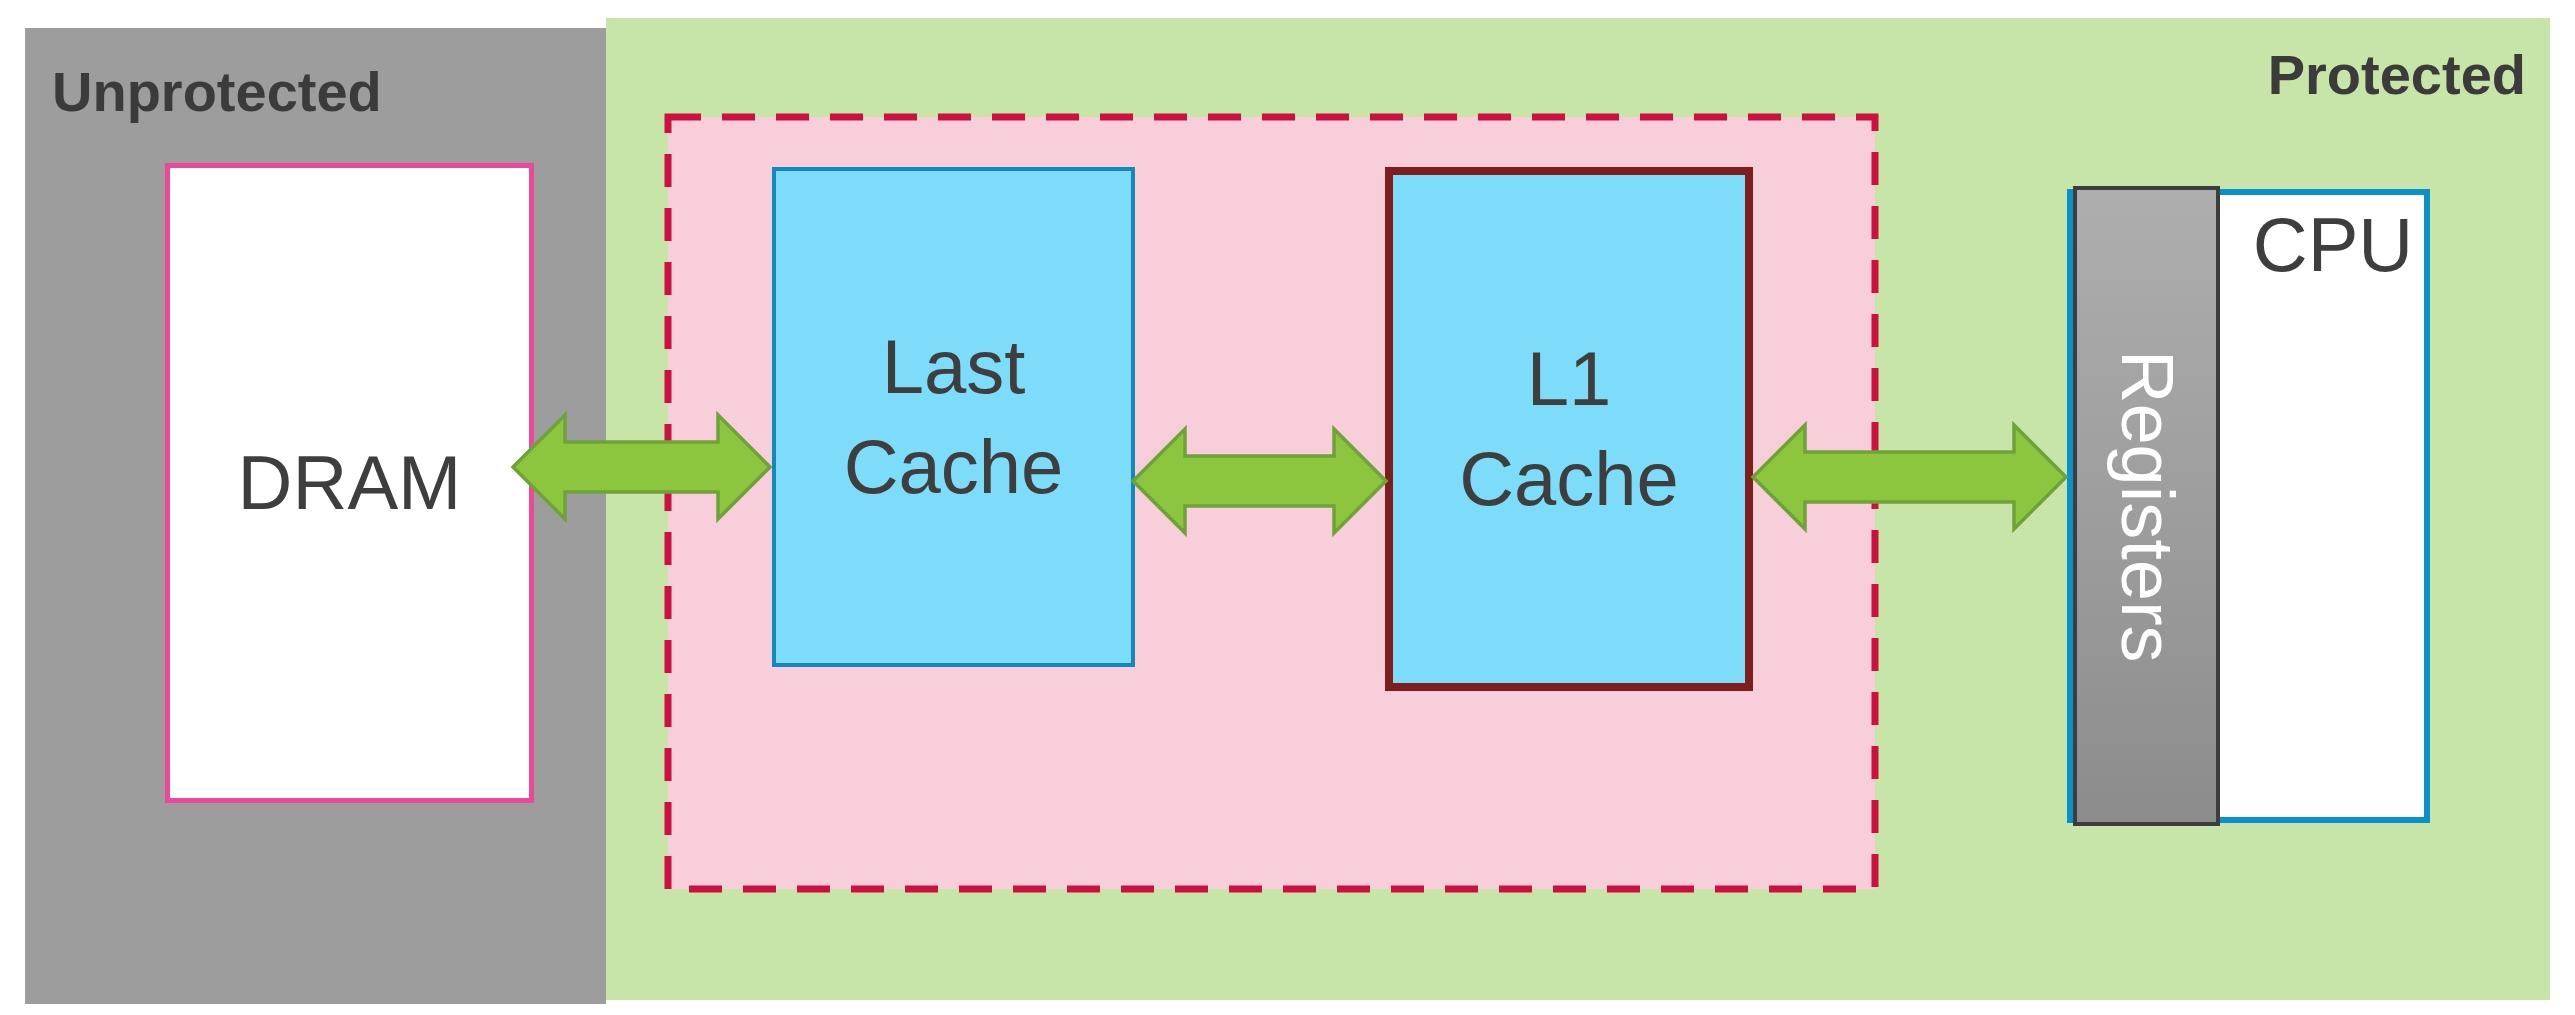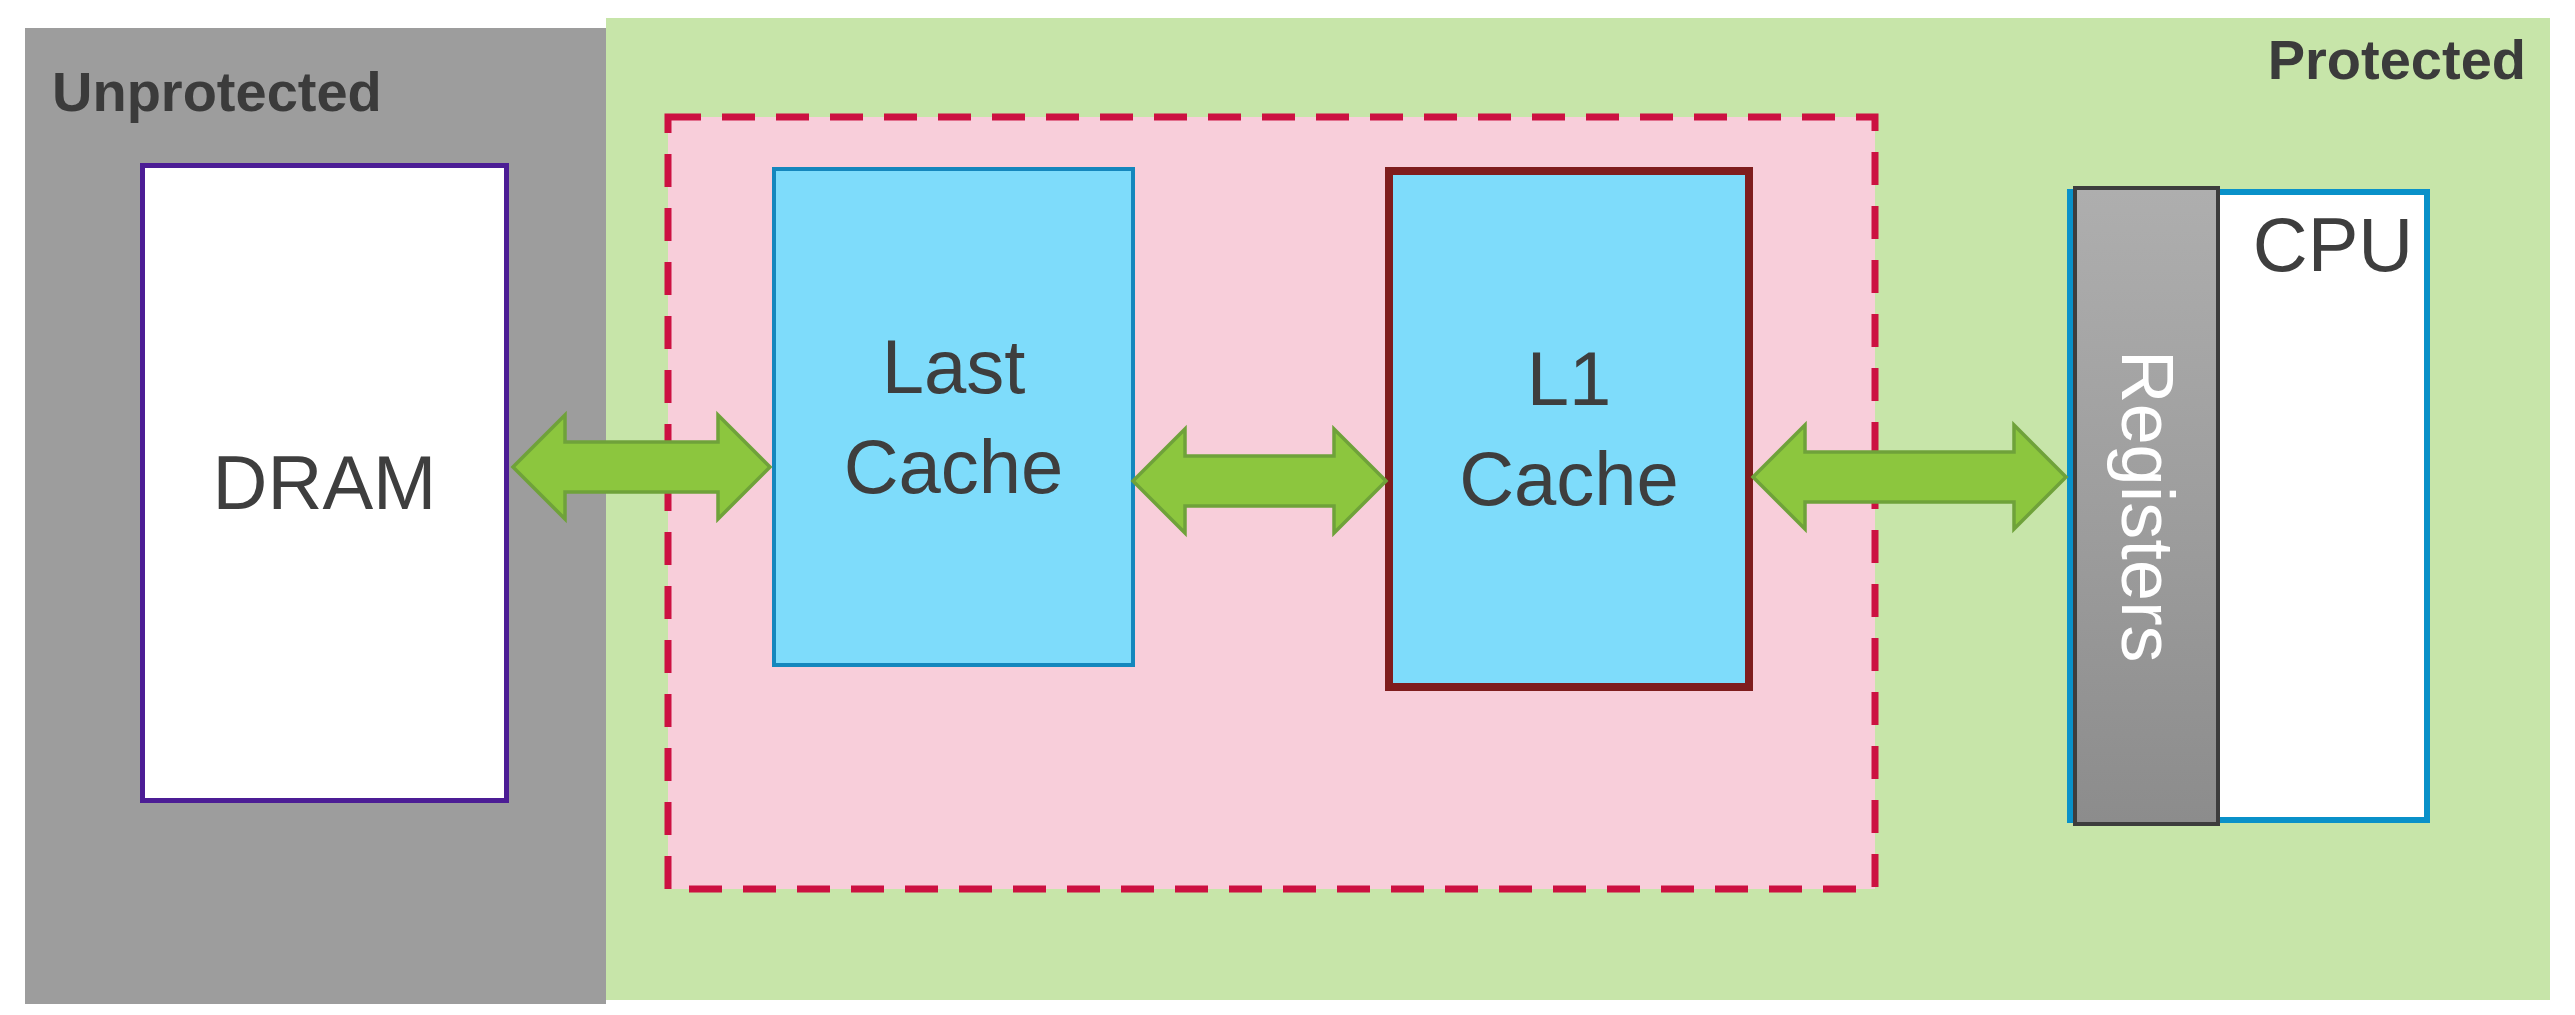--- a/index.html
+++ b/index.html
@@ -33,43 +33,43 @@
     font-size: 56px;
     font-weight: bold;
     color: #3b3b3b;
     line-height: 74px;
     white-space: nowrap;
   }
   .title-unprotected {
     left: 27px; top: 27px;
   }
   .title-protected {
-    right: 24px; top: 5px;
+    right: 24px; top: 20px;
   }
   svg.overlay {
     position: absolute;
     left: 0; top: 0;
     width: 2575px; height: 1015px;
   }
   .node {
     position: absolute;
     box-sizing: border-box;
     display: flex;
     align-items: center;
     justify-content: center;
     text-align: center;
     color: #3e3e3e;
     font-size: 76px;
     line-height: 100px;
   }
   .node-dram {
-    left: 140px; top: 163px;
+    left: 165px; top: 163px;
     width: 369px; height: 640px;
     background: #ffffff;
-    border: 5px solid #4c1d95;
+    border: 5px solid #ec4899;
   }
   .node-llc {
     left: 772px; top: 167px;
     width: 363px; height: 500px;
     background: #7edcfb;
     border: 4px solid #1487bd;
   }
   .node-l1 {
     left: 1385px; top: 167px;
     width: 368px; height: 524px;

